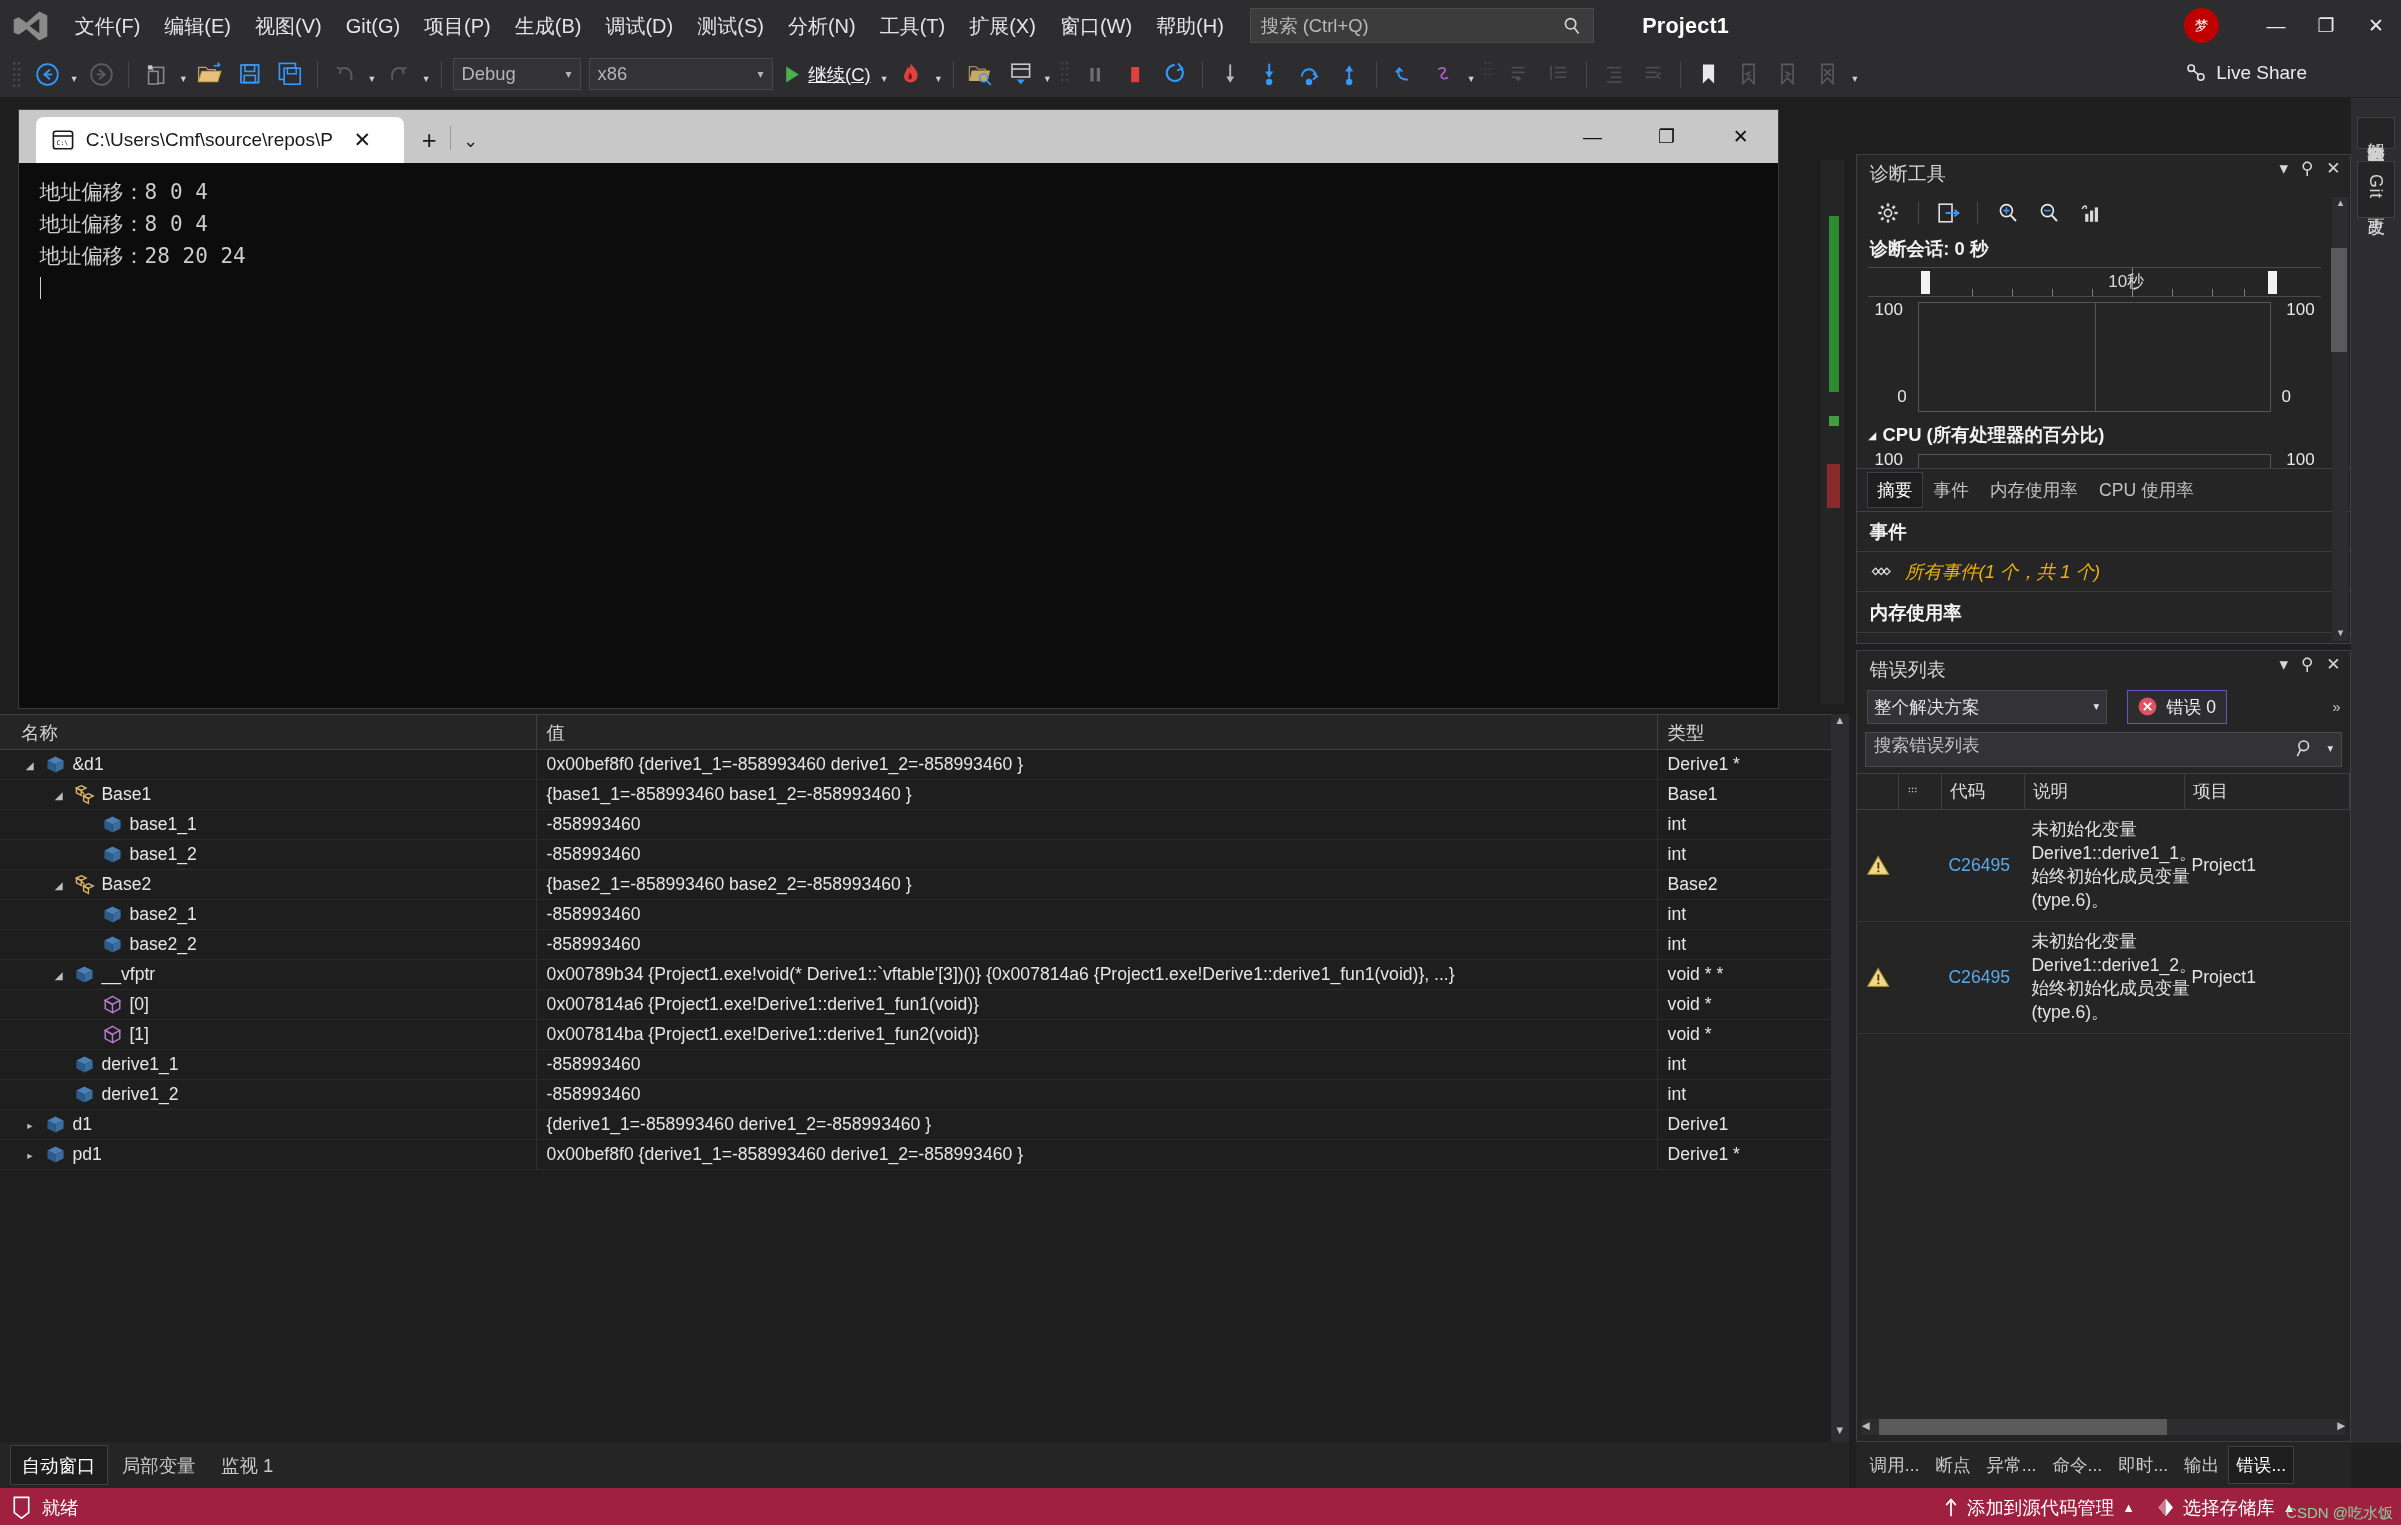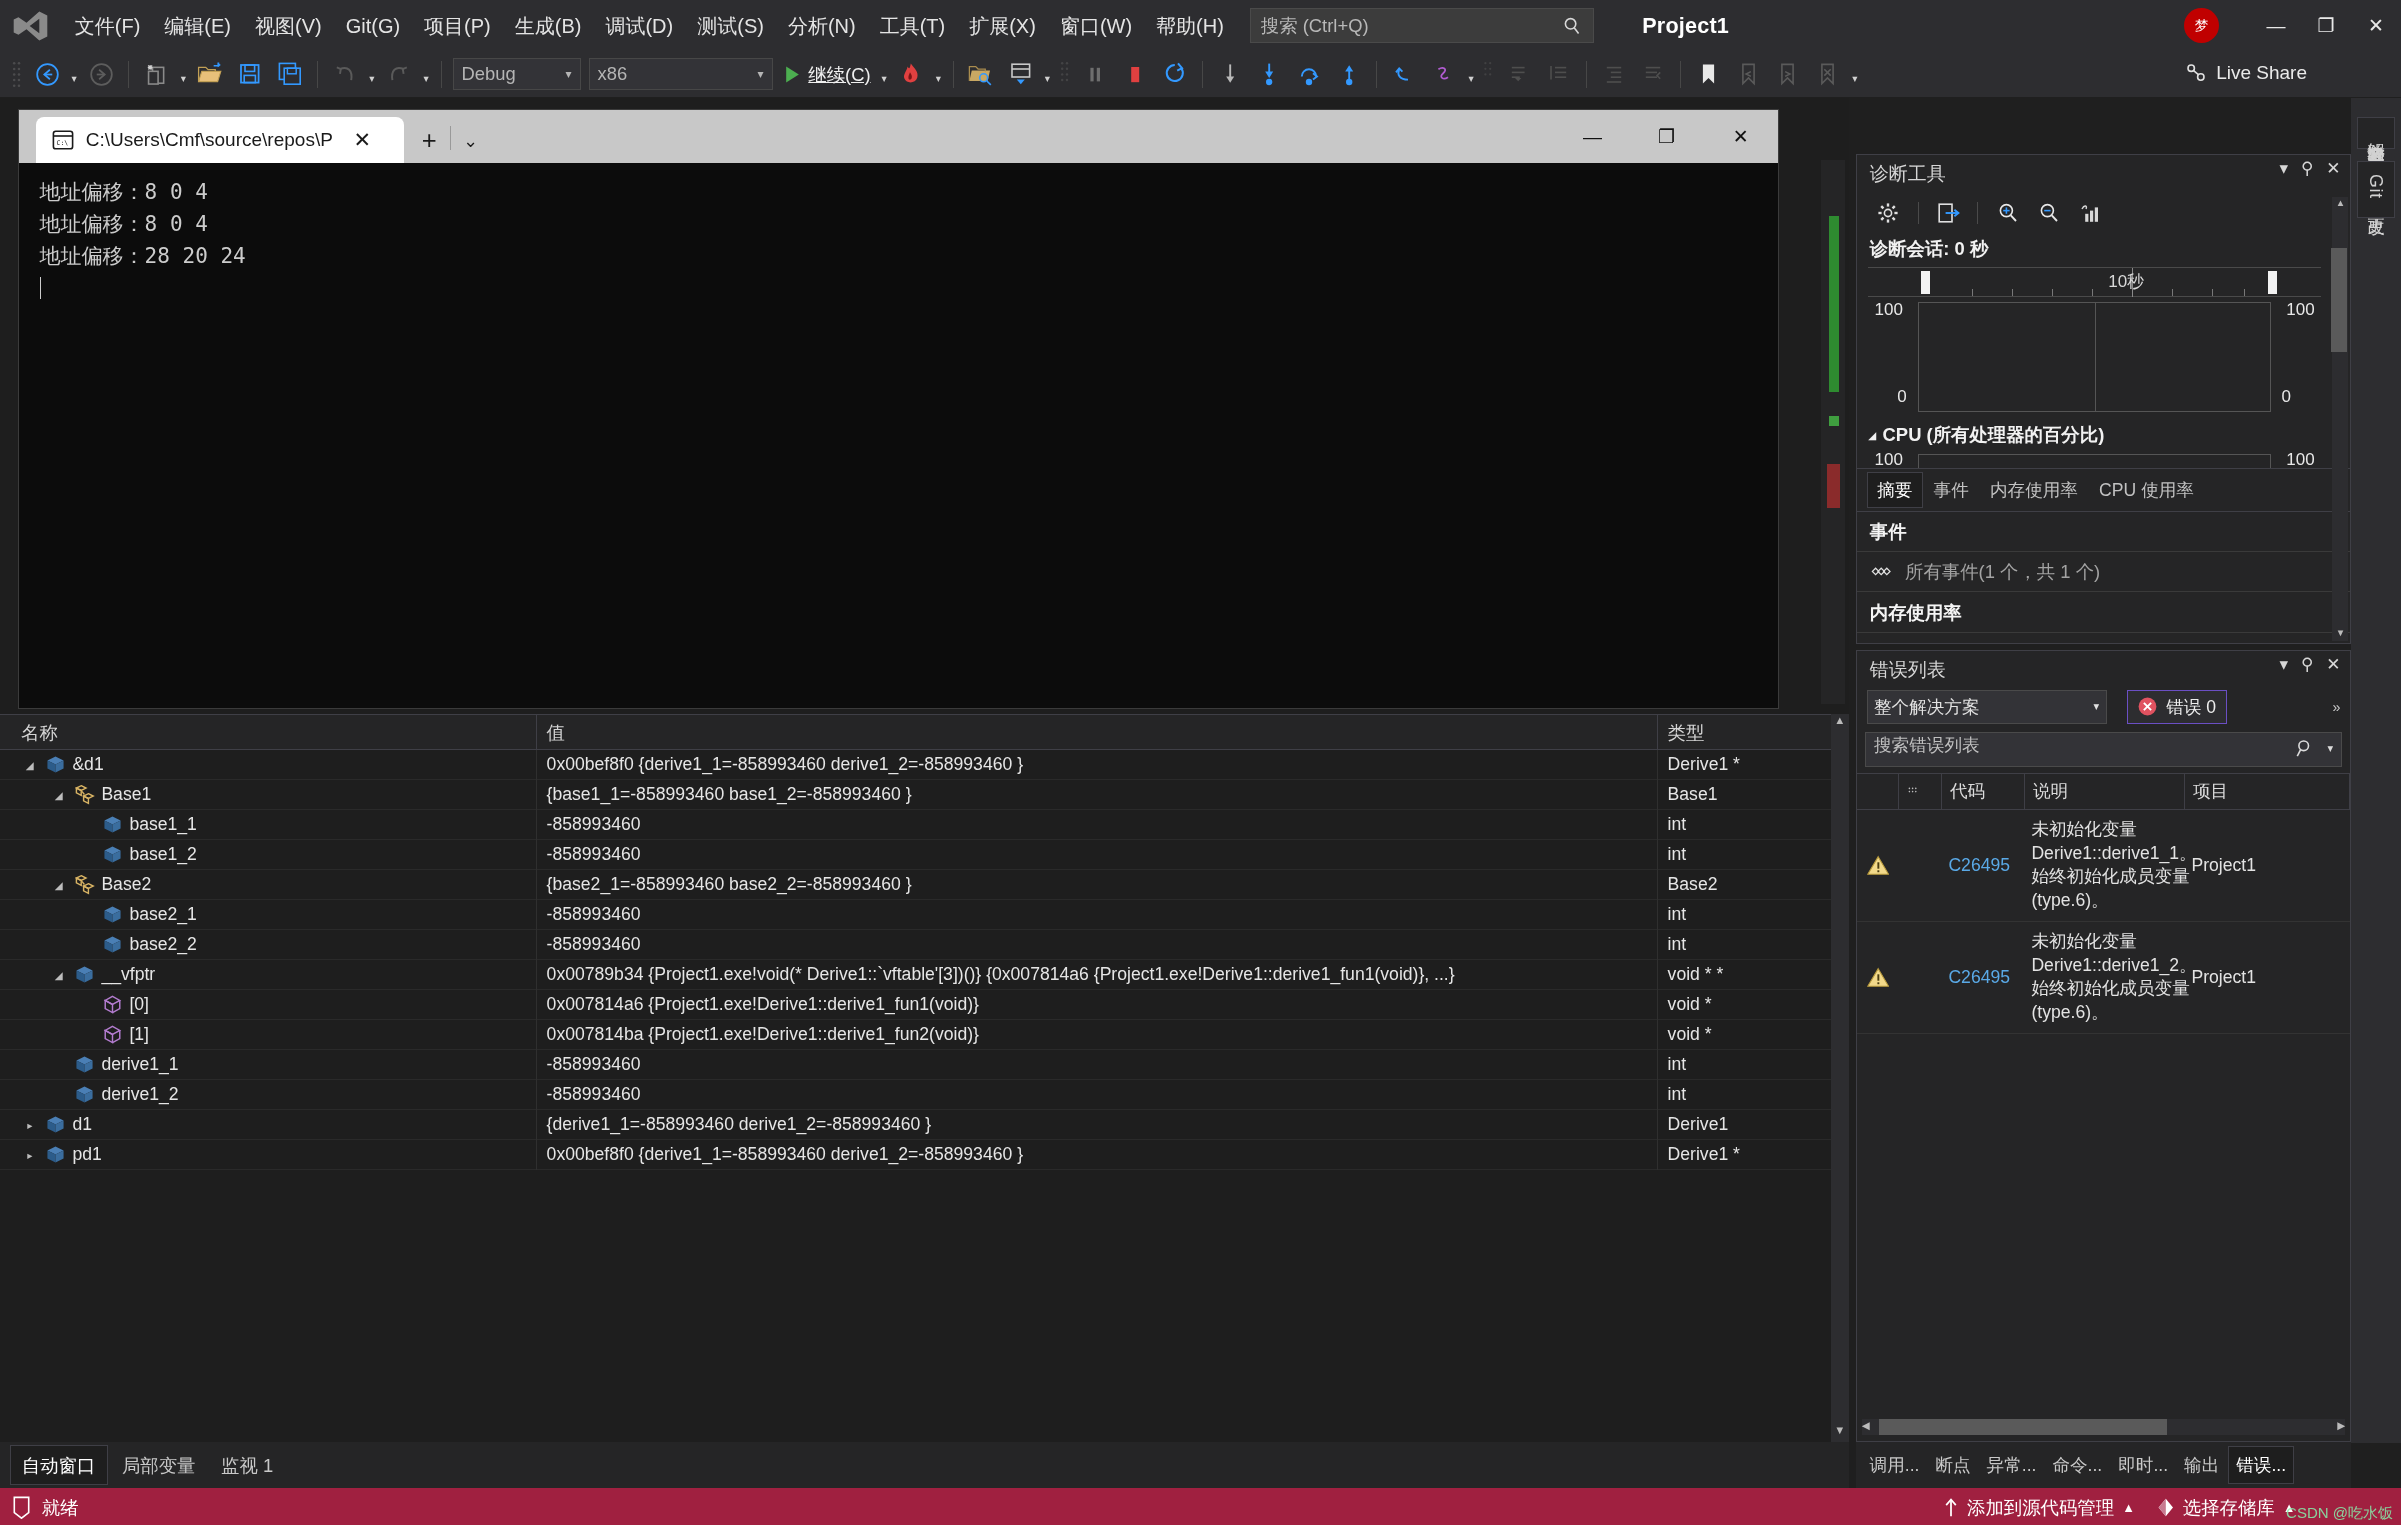--- a/index.html
+++ b/index.html
@@ -176,21 +176,21 @@
   .chart-box { position: relative; height: 118px; }
   .chart-plot { position:absolute; left:50px; right:50px; top:4.8px; bottom:3.2px; border:0.8px solid #555; }
   .chart-mid { position:absolute; left:50%; top:0; bottom:0; width:0.8px; background:#555; }
   .ax { position:absolute; font-size:17px; color:#e8e8e8; }
   .sect-hdr { font-size: 18.4px; font-weight:bold; color:#f2f2f2; padding: 3.2px 11.2px 1.6px 11.2px; display:flex; align-items:center; gap:6.4px;}
   .diag-tabs { display:flex; gap:0; padding: 3.2px 9.6px; border-top:0.8px solid #3f3f46; }
   .dtab { font-size: 17.6px; color: #c2c2c2; padding: 4.8px 9.6px; border:0.8px solid transparent;}
   .dtab.active { background:#1e1e1e; border:0.8px solid #3f3f46; color:#fff; }
   .diag-list { border-top:0.8px solid #3f3f46; }
   .dl-hdr { font-size: 18.4px; font-weight:bold; color:#f5f5f5; padding: 7.2px 12.8px; border-bottom:0.8px solid #3a3a3a;}
-  .dl-row { font-size: 18.4px; color:#a3a3a3; padding: 7.2px 12.8px; display:flex; align-items:center; gap:11.2px; border-bottom:0.8px solid #3a3a3a;}
+  .dl-row { font-size: 18.4px; color:#eab308; padding: 7.2px 12.8px; display:flex; align-items:center; gap:11.2px; border-bottom:0.8px solid #3a3a3a;font-style:italic;}
   .diag-vscroll { position:absolute; right:1.6px; top:42px; width:16px; bottom:1.6px; background:#2d2d30; }
   .diag-thumb { position:absolute; right:1.6px; width:16px; background:#5a5a5a; }
 
   .err-panel {
     position: absolute; right: 50px; top: 650px; width: 495px; height: 792px;
     background: #252526; border: 0.8px solid #3f3f46;
   }
   .err-filters { display:flex; align-items:center; gap: 20px; padding: 1.6px 9.6px 6.4px 9.6px;}
   .err-combo {
     width: 240px; height: 34px; background: #333337; border:0.8px solid #4a4a4a;

